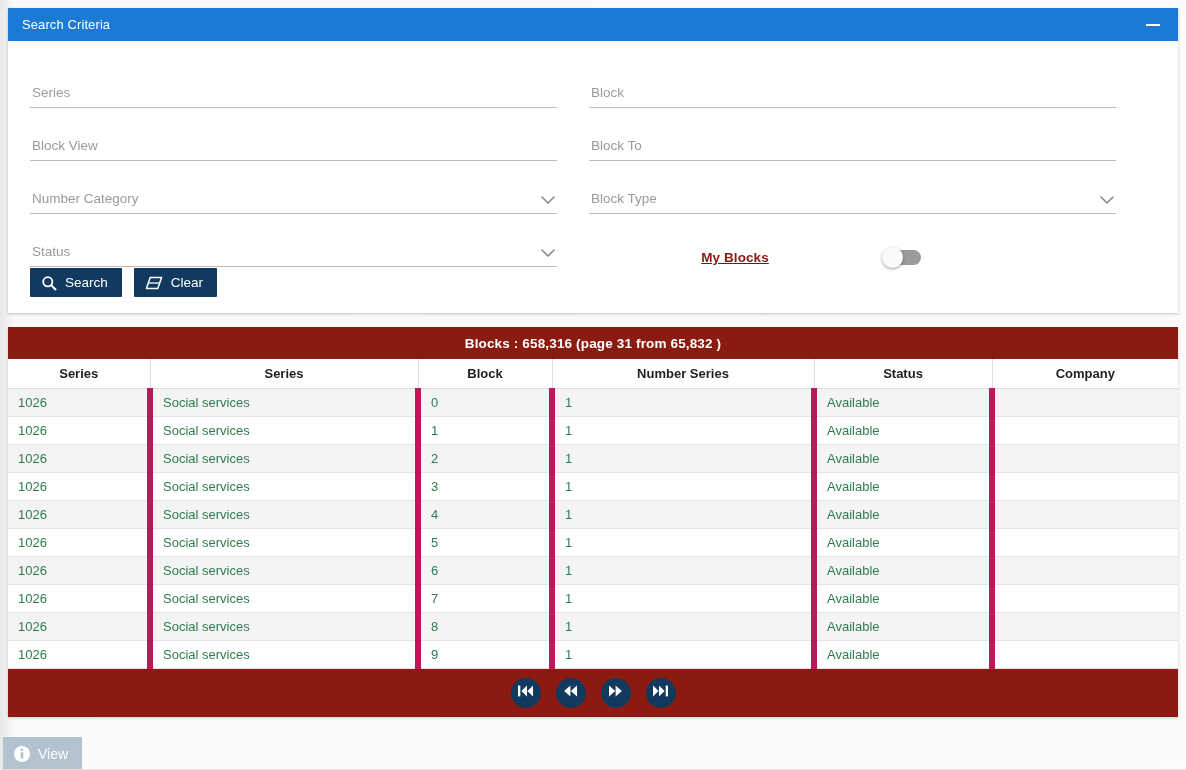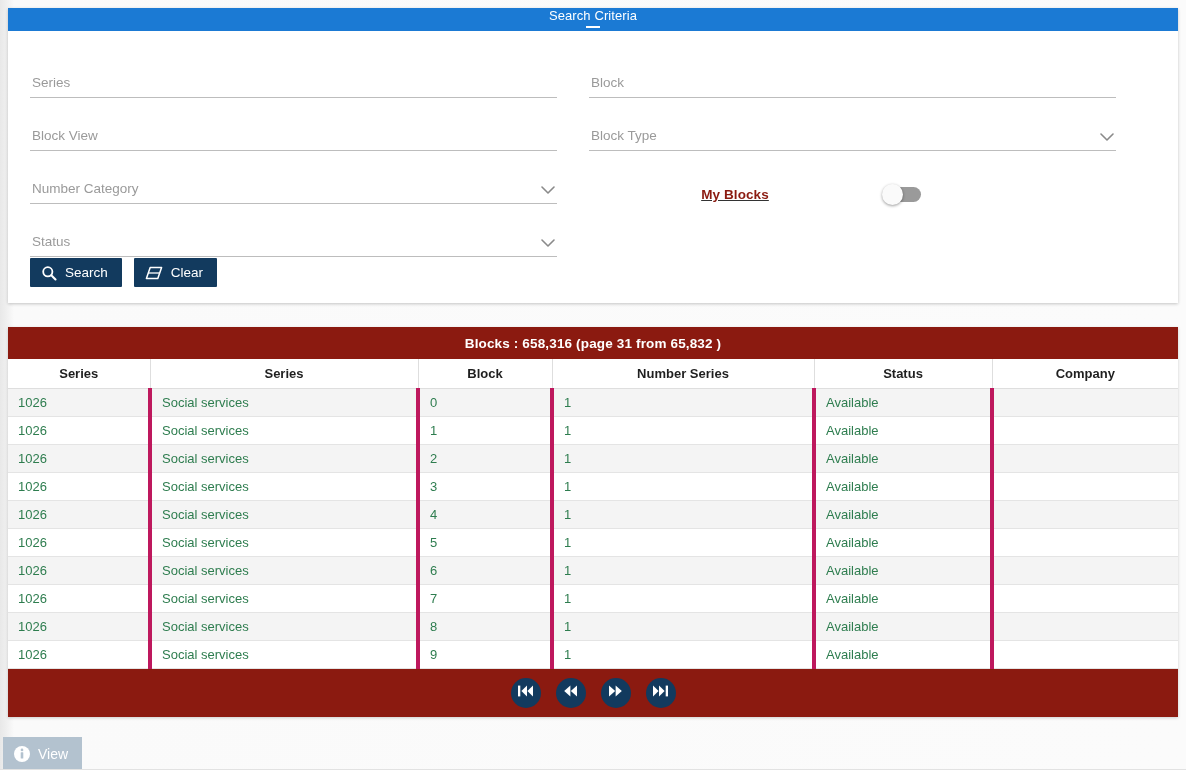--- a/index.html
+++ b/index.html
@@ -31,30 +31,29 @@
   
   .search-panel {
     position: absolute;
     left: 8px;
     top: 8px;
     width: 1170px;
     background: #ffffff;
     box-shadow: 0 1px 3px rgba(0,0,0,0.22);
   }
   .panel-header {
-    height: 23px;
+    height: 33px;
     background: #1b7ad4;
     color: #ffffff;
     display: flex;
     align-items: center;
     justify-content: space-between;
     padding: 0 14px 0 14px;
     box-sizing: border-box;
     cursor: pointer;
-    flex-direction: column;
   }
   .panel-title {
     font-size: 13px;
     font-weight: normal;
     letter-spacing: 0.1px;
     color: #ffffff;
   }
   .minimize-btn {
     width: 22px;
     height: 22px;
@@ -207,21 +206,21 @@
     background: #ffffff;
     text-align: center;
     padding: 0 6px;
     box-sizing: border-box;
   }
   table.grid th:last-child { border-right: none; }
   table.grid td {
     font-size: 13px;
     color: #2e7d4f;
     height: 28px;
-    border-right: 4px solid #be185d;
+    border-right: 6px solid #be185d;
     border-bottom: 1px solid #e4e4e4;
     padding: 0 10px;
     text-align: left;
     box-sizing: border-box;
     white-space: nowrap;
     overflow: hidden;
     text-overflow: ellipsis;
   }
   table.grid td:last-child { border-right: none; }
   table.grid tr.odd td { background: #f4f4f4; }
@@ -328,20 +327,23 @@
             </span>
           </div>
         </div>
 
         <div class="form-col">
 
           <div class="field">
             <span class="field-label">Block</span>
           </div>
 
+          <div class="field">
+            <span class="field-label">Block To</span>
+          </div>
 
           <div class="field">
             <span class="field-label">Block Type</span>
             <span class="chev">
               <svg width="14" height="9" viewBox="0 0 14 9">
                   <path d="M1 1 L7 7 L13 1" fill="none" stroke="#8a8a8a" stroke-width="1.6" stroke-linecap="round" stroke-linejoin="round"></path>
                 </svg>
             </span>
           </div>
 

